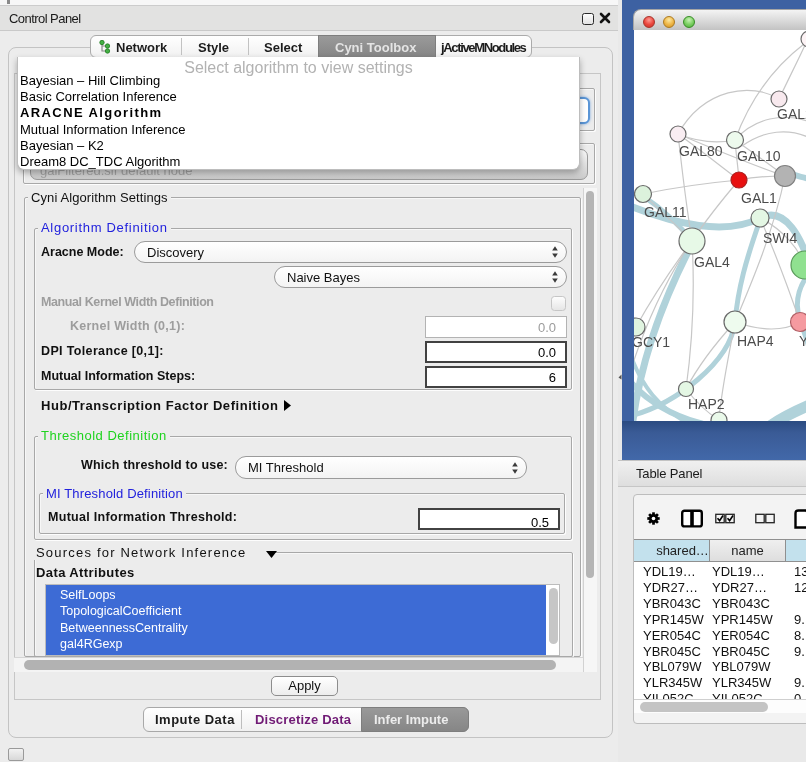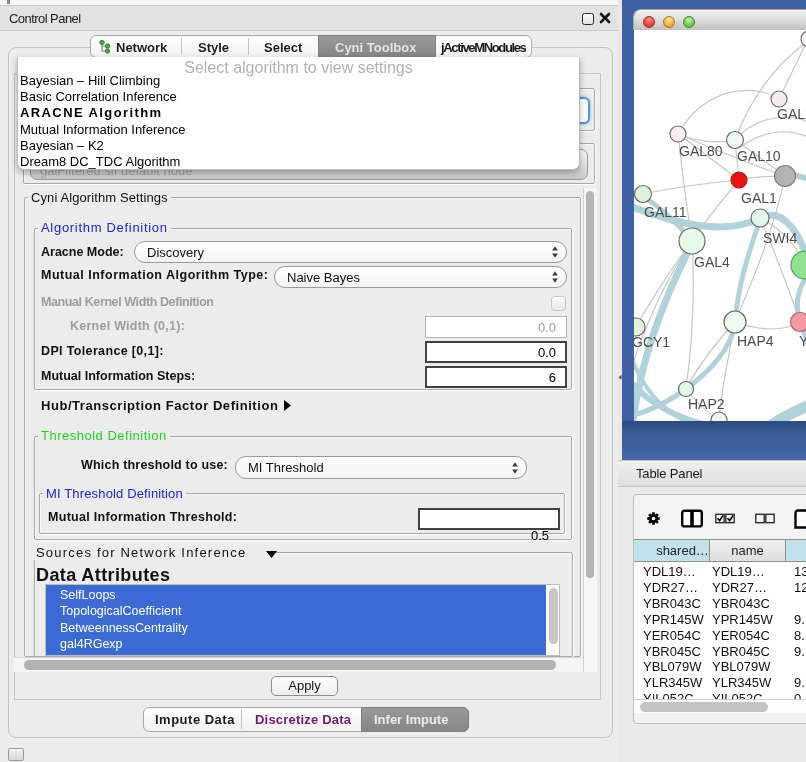--- a/index.html
+++ b/index.html
@@ -64,21 +64,20 @@
 
   <div class="lbl abs" style="left:41px;top:245px;">Aracne Mode:</div>
   <div class="combo" style="left:134px;top:241px;width:433px;height:22px;">
     <span class="ctext">Discovery</span>
     <svg class="carrows" viewBox="0 0 6 12">
         <path d="M3 0.2 L5.8 4.4 L0.2 4.4 Z" fill="#3a3a3a"></path>
         <path d="M3 11.8 L5.8 7.6 L0.2 7.6 Z" fill="#3a3a3a"></path>
       </svg>
   </div>
 
-  <div class="lbl abs" style="left:41px;top:267.5px;letter-spacing:0.5px;">Mutual Information Algorithm Type:</div>
   <div class="combo" style="left:274px;top:266px;width:293px;height:22px;">
     <span class="ctext">Naive Bayes</span>
     <svg class="carrows" viewBox="0 0 6 12">
         <path d="M3 0.2 L5.8 4.4 L0.2 4.4 Z" fill="#3a3a3a"></path>
         <path d="M3 11.8 L5.8 7.6 L0.2 7.6 Z" fill="#3a3a3a"></path>
       </svg>
   </div>
 
   <div class="lblgray abs" style="left:41px;top:295px;letter-spacing:-0.4px;">Manual Kernel Width Definition</div>
   <div class="abs" style="left:551px;top:296px;width:15px;height:15px;background:linear-gradient(#fdfdfd,#e6e6e6);border:1px solid #c6c6c6;border-radius:3.5px;box-sizing:border-box;"></div>
@@ -105,28 +104,28 @@
     <span class="ctext">MI Threshold</span>
     <svg class="carrows" viewBox="0 0 6 12">
         <path d="M3 0.2 L5.8 4.4 L0.2 4.4 Z" fill="#3a3a3a"></path>
         <path d="M3 11.8 L5.8 7.6 L0.2 7.6 Z" fill="#3a3a3a"></path>
       </svg>
   </div>
 
   <div class="groupbox" style="left:39px;top:493px;width:526px;height:41px;"></div>
   <div class="gtitle" style="left:43px;top:486px;color:#2222dd;letter-spacing:0.15px;">MI Threshold Definition</div>
   <div class="lbl abs" style="left:48px;top:510px;letter-spacing:0.3px;">Mutual Information Threshold:</div>
-  <div class="tfield" style="left:418px;top:508px;width:142px;height:22px;border:2px solid #424242;color:#000;padding:18px 9px 0 0;">0.5</div>
+  <div class="tfield" style="left:418px;top:508px;width:142px;height:22px;border:2px solid #424242;color:#000;padding:5px 9px 0 0;">0.5</div>
 
   <div class="groupbox" style="left:34px;top:552px;width:539px;height:105px;"></div>
   <div class="gtitle" style="left:33px;top:545px;color:#111;letter-spacing:1.2px;padding-right:24px;">Sources for Network Inference</div>
   <svg class="abs" style="left:265px;top:549px;" width="13" height="10" viewBox="0 0 13 10">
       <path d="M1 2 L12 2 L6.5 9 Z" fill="#000"></path>
     </svg>
-  <div class="lbl abs" style="left:36px;top:565px;font-size:18px;letter-spacing:0.4px;">Data Attributes</div>
+  <div class="lbl abs" style="left:36px;top:565px;font-size:13px;letter-spacing:0.4px;">Data Attributes</div>
 
   <div class="abs" style="left:45px;top:584px;width:515px;height:72px;background:#fff;border:1px solid #bcbcbc;box-sizing:border-box;"></div>
   <div class="abs" style="left:46px;top:585px;width:500px;height:70px;background:#3d6bd5;"></div>
   <div class="abs" style="left:60px;top:587px;width:480px;font-size:12.5px;color:#fff;line-height:16.4px;white-space:nowrap;">SelfLoops<br>TopologicalCoefficient<br>BetweennessCentrality<br>gal4RGexp</div>
   <div class="abs" style="left:549px;top:588px;width:9px;height:56px;background:#c6c6c6;border-radius:4.5px;"></div>
 
   <div class="abs" style="left:583px;top:188px;width:14px;height:484px;background:#f6f6f6;border-left:1px solid #d2d2d2;box-sizing:border-box;"></div>
   <div class="abs" style="left:585.5px;top:191px;width:8px;height:387px;background:#b5b5b5;border-radius:4.5px;"></div>
   <div class="abs" style="left:14px;top:657px;width:569px;height:15px;background:#f4f4f4;border-top:1px solid #d5d5d5;box-sizing:border-box;"></div>
   <div class="abs" style="left:24px;top:659.5px;width:532px;height:10px;background:#b2b2b2;border-radius:5px;"></div>

